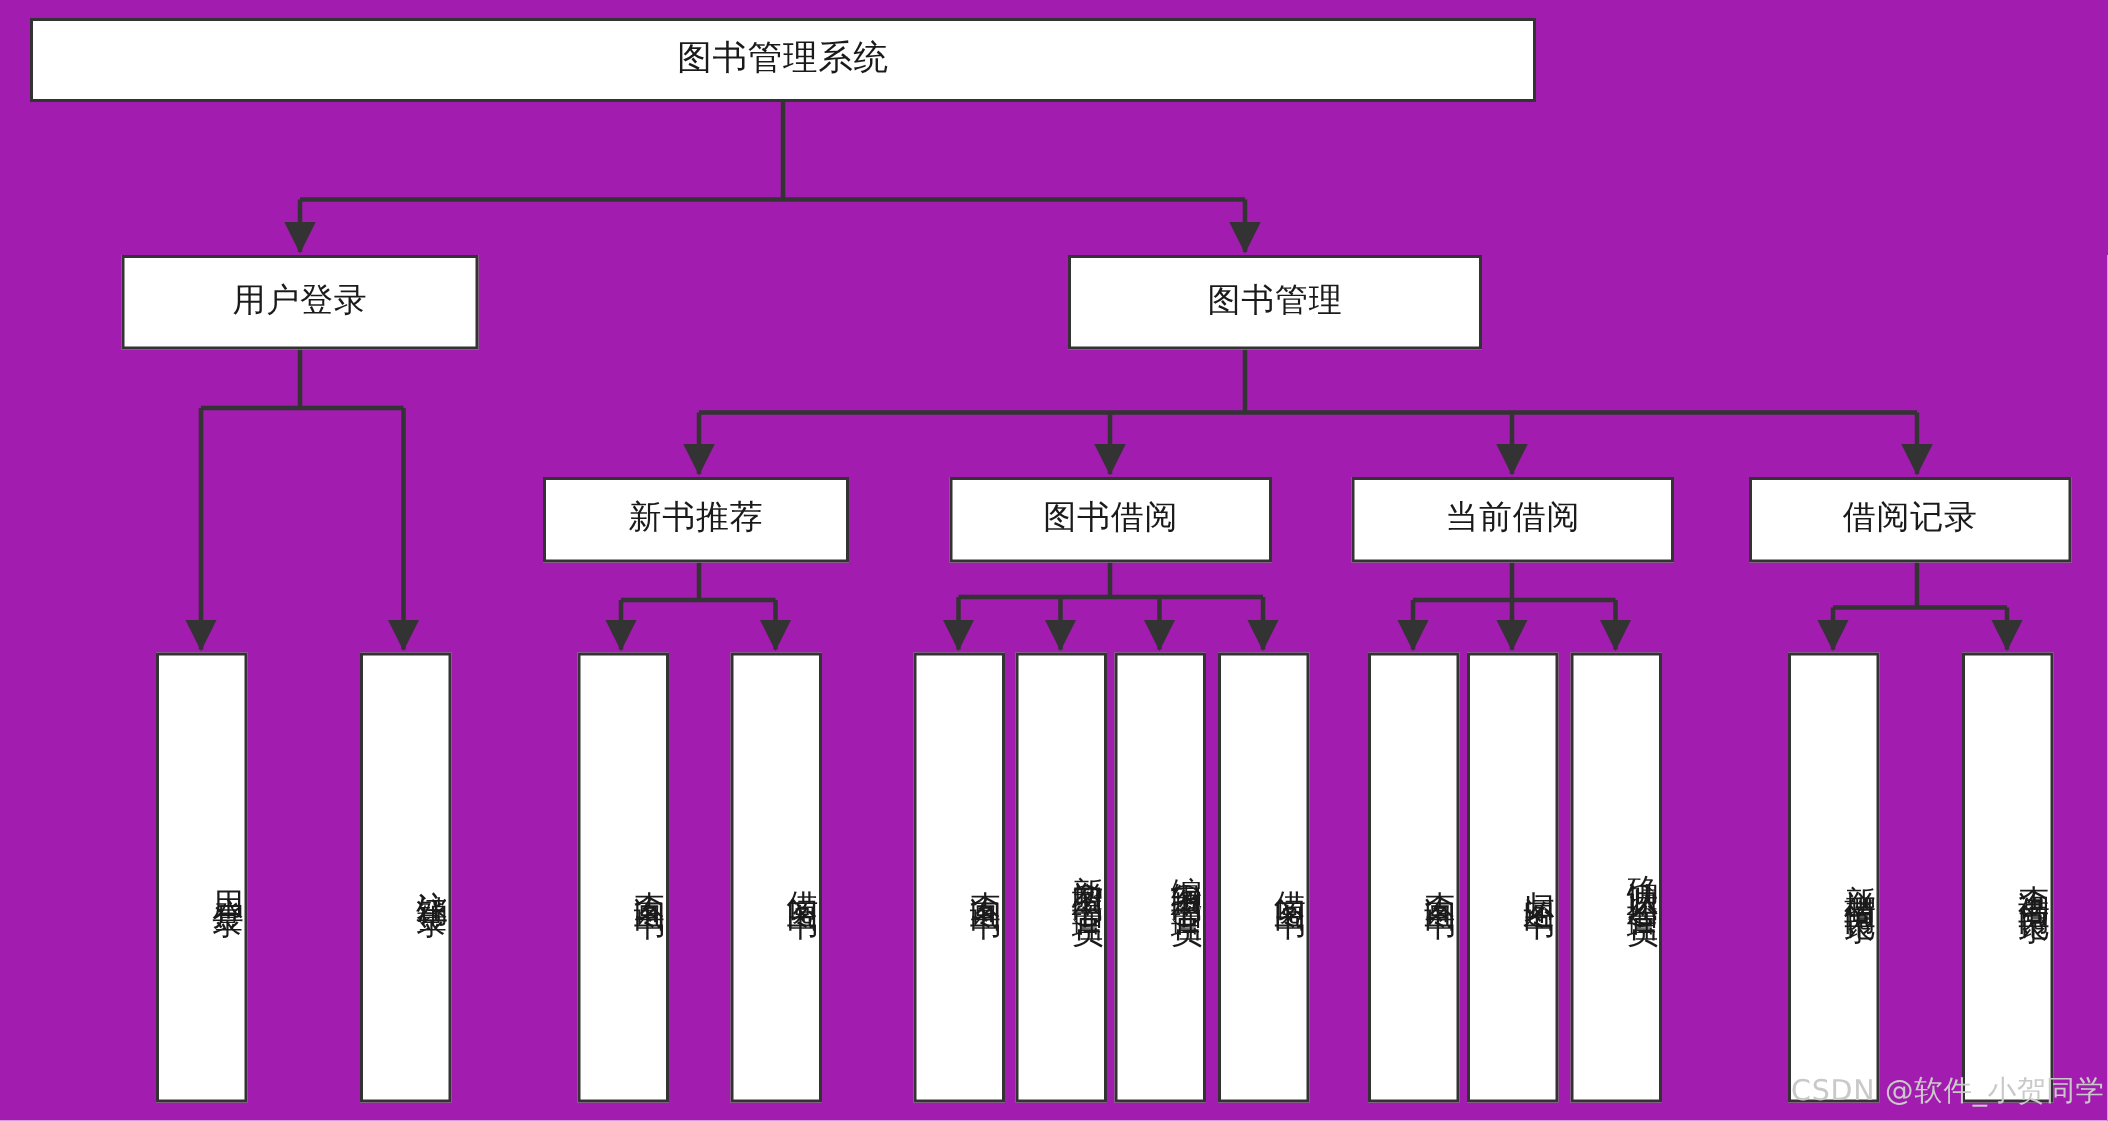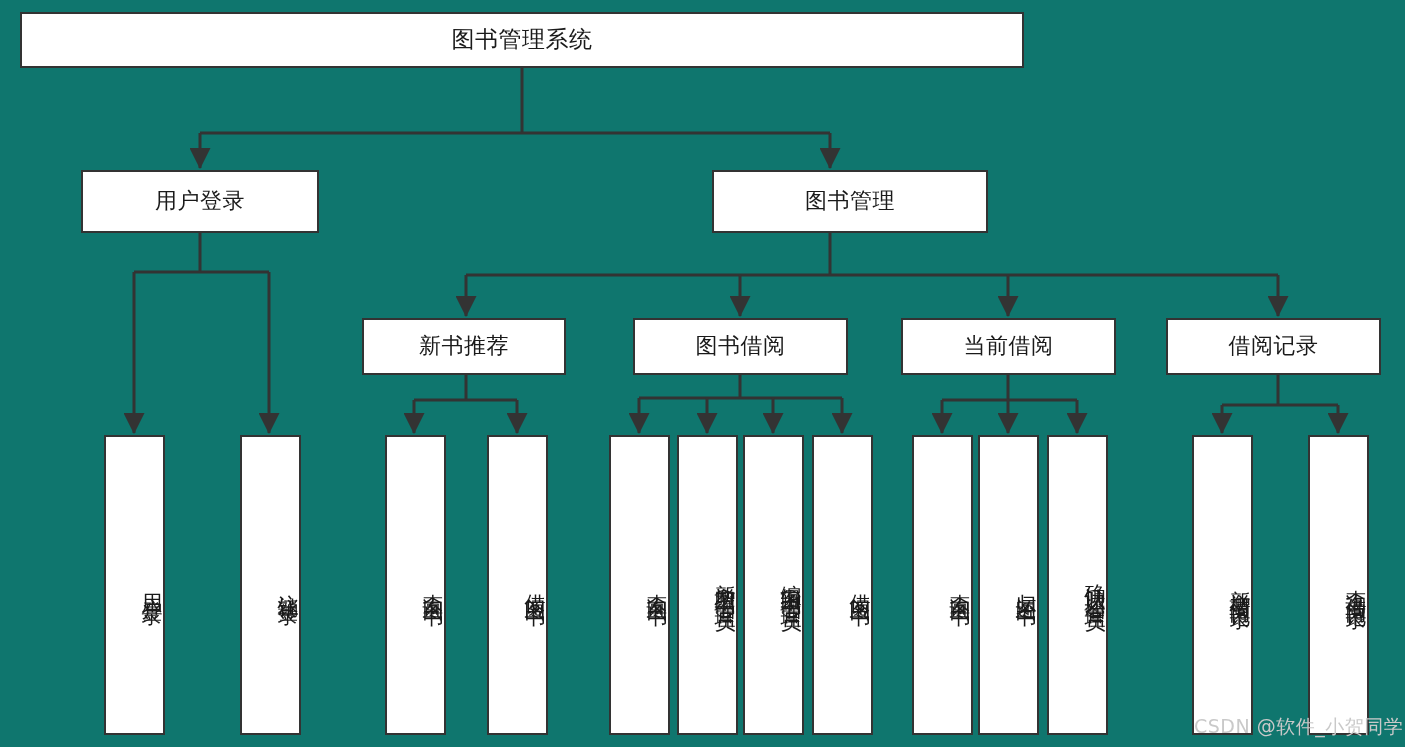--- a/index.html
+++ b/index.html
@@ -8,21 +8,21 @@
     padding: 0;
     background: #ffffff;
   }
   body {
     font-family: "DejaVu Sans", "Liberation Sans", sans-serif;
   }
   #diagram-root {
     position: relative;
     width: 1405px;
     height: 747px;
-    background: #0f766e;
+    background: #a21caf;
     overflow: hidden;
   }
   #edge-layer {
     position: absolute;
     left: 0;
     top: 0;
     width: 1405px;
     height: 747px;
     pointer-events: none;
   }

